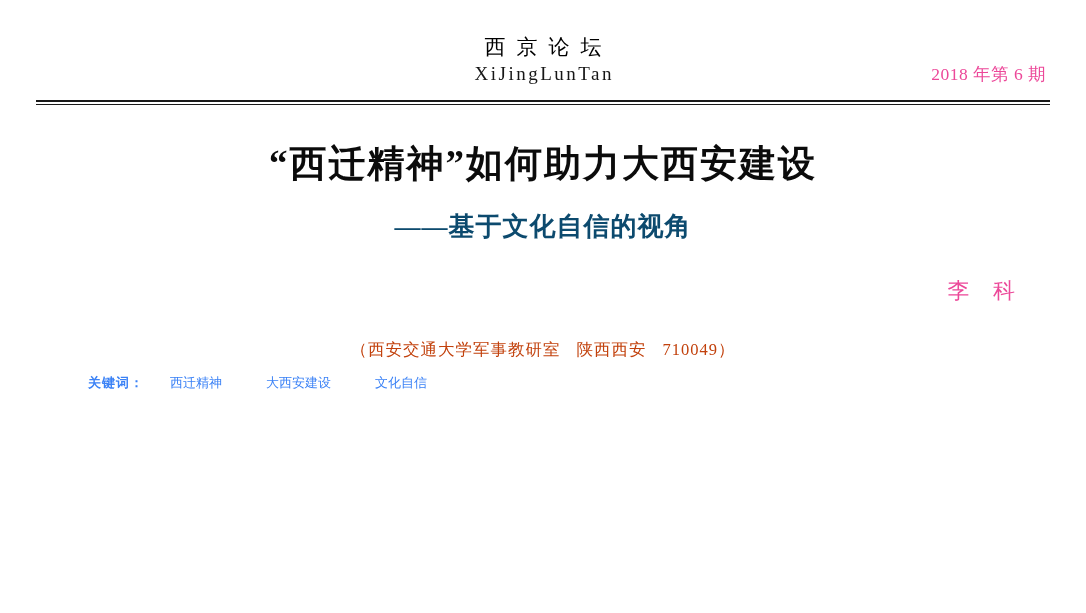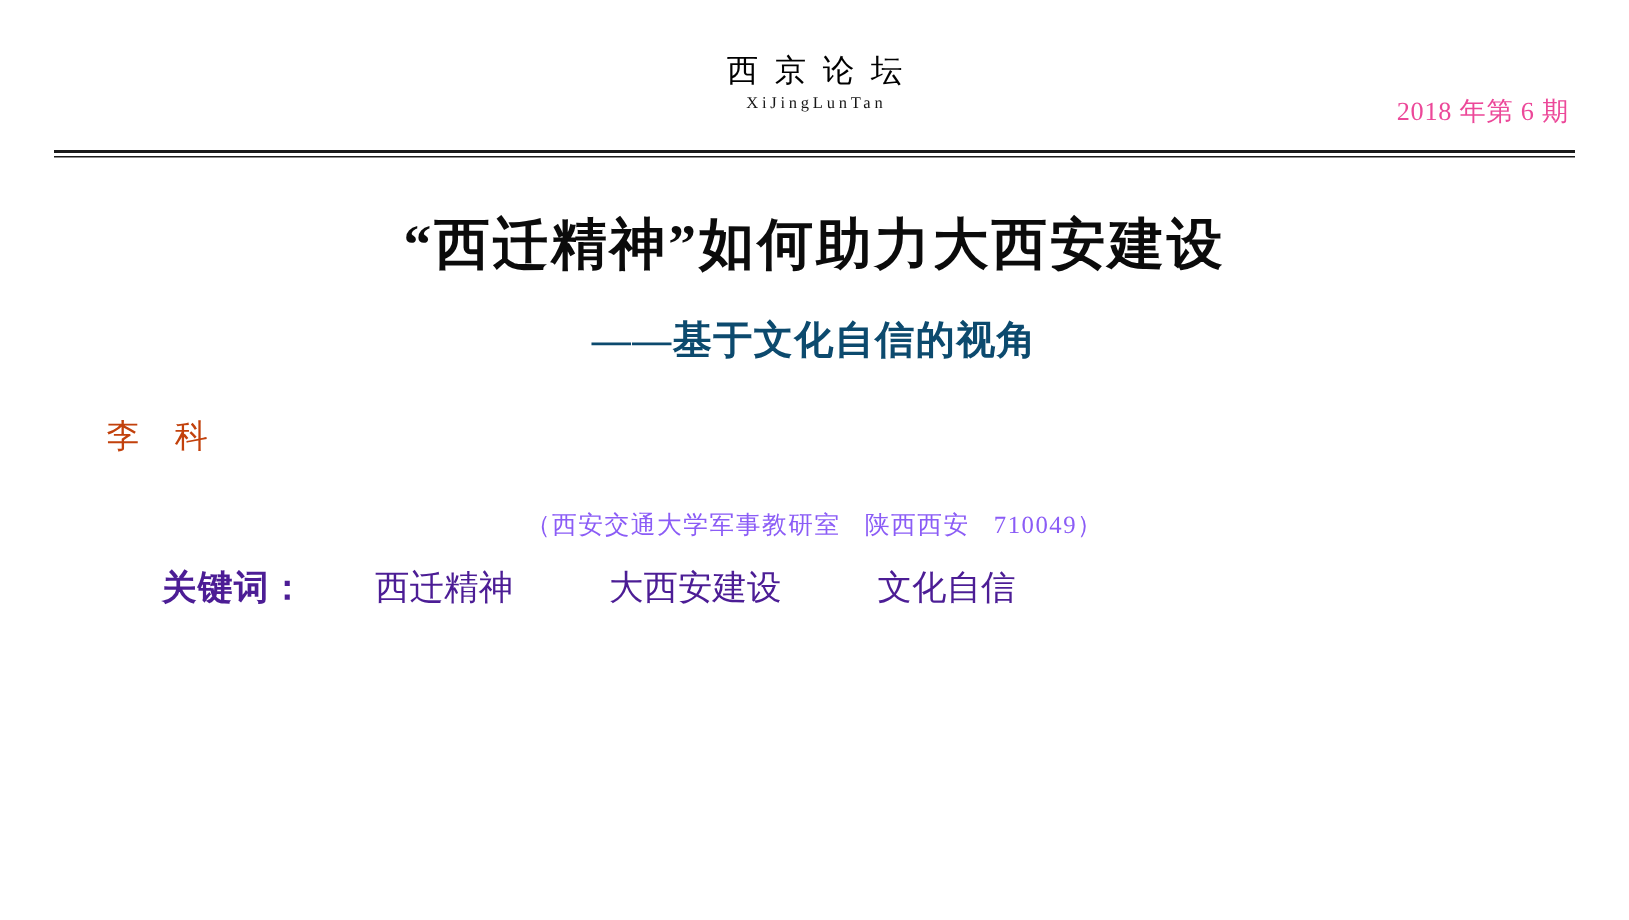--- a/index.html
+++ b/index.html
@@ -38,21 +38,21 @@
   .journal-name-cn {
     font-family: "Liberation Serif", "DejaVu Serif", serif;
     font-size: 21px;
     letter-spacing: 11px;
     text-indent: 11px;
     color: #000000;
     line-height: 1.25;
   }
   .journal-name-en {
     font-family: "Liberation Serif", "DejaVu Serif", serif;
-    font-size: 11px;
+    font-size: 19px;
     letter-spacing: 2.5px;
     text-indent: 2.5px;
     color: #161616;
     margin-top: 3px;
   }
   .issue {
     position: absolute;
     right: 40px;
     top: 62px;
     font-size: 17.5px;
@@ -89,33 +89,33 @@
     text-align: center;
     font-family: "Liberation Serif", "DejaVu Serif", serif;
     font-size: 26px;
     font-weight: bold;
     letter-spacing: 1px;
     color: #0c4a6e;
     margin-top: 16px;
     line-height: 1.25;
   }
   .author {
-    text-align: left;
+    text-align: right;
     font-size: 22px;
     letter-spacing: 9px;
     text-indent: 9px;
     margin-top: 32px;
-    color: #c2410c;
+    color: #ec4899;
   }
   .affiliation {
     text-align: center;
     font-size: 16.5px;
     letter-spacing: 1px;
     margin-top: 33px;
-    color: #8b5cf6;
+    color: #c2410c;
   }
   .affiliation .gap {
     display: inline-block;
     width: 16px;
   }
 
   
   .abstract {
     margin-top: 24px;
     font-size: 17.5px;
@@ -125,23 +125,23 @@
     color: #101010;
     text-indent: 2em;
   }
   .abstract .lead,
   .keywords .lead {
     font-weight: bold;
     letter-spacing: 1px;
   }
   .keywords {
     margin-top: 10px;
-    font-size: 23px;
+    font-size: 13px;
     line-height: 1.85;
-    color: #4c1d95;
+    color: #3b82f6;
     text-indent: 2em;
   }
   .keywords .kw {
     display: inline-block;
     margin-right: 18px;
   }
 </style>
 </head>
 <body>
 

